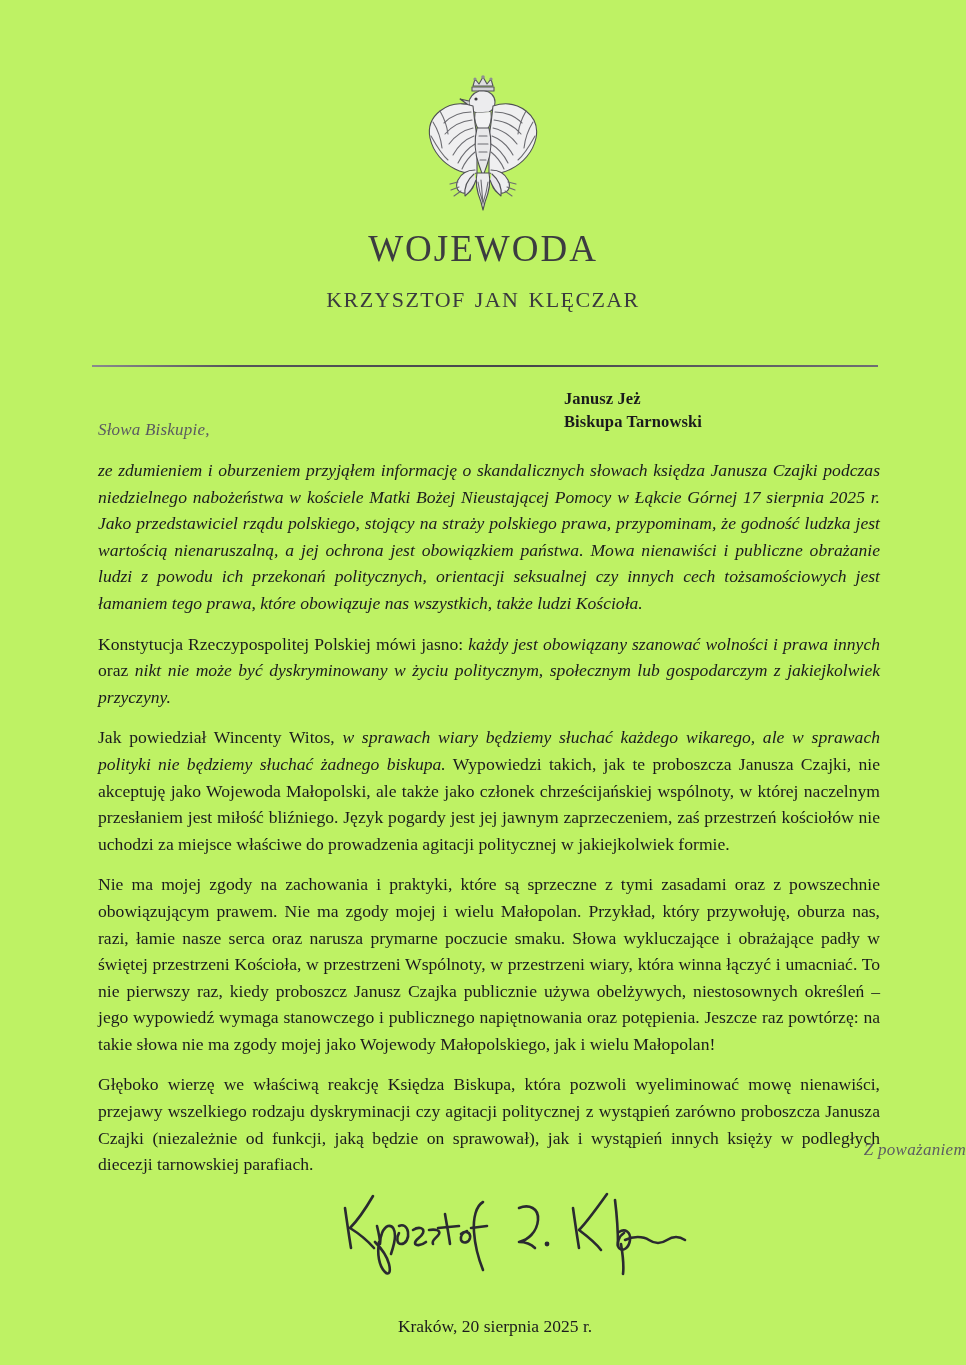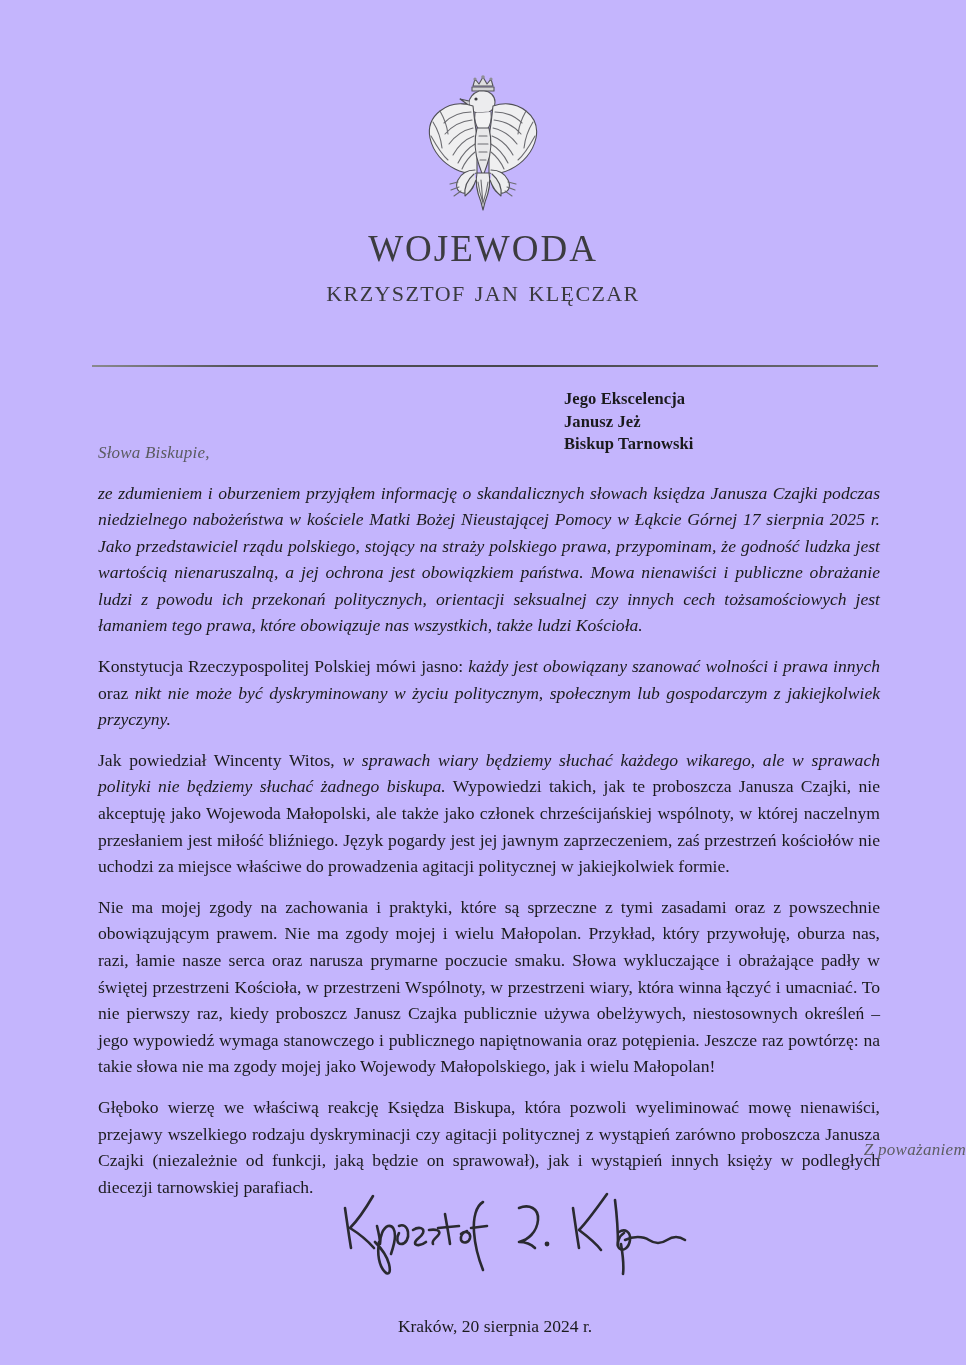--- a/index.html
+++ b/index.html
@@ -6,21 +6,21 @@
   html, body {
     margin: 0;
     padding: 0;
     background: #ffffff;
   }
   .page {
     position: relative;
     width: 966px;
     height: 1365px;
     margin: 0 auto;
-    background: #c4b5fd;
+    background: #bef264;
     font-family: "Liberation Serif", "DejaVu Serif", serif;
     color: #1d1d1f;
     overflow: hidden;
   }
 
   
   .letterhead {
     position: absolute;
     top: 0;
     left: 0;
@@ -44,21 +44,21 @@
   .office-line2 {
     font-family: "Liberation Serif", "DejaVu Serif", serif;
     font-size: 37px;
     line-height: 42px;
     letter-spacing: 2.0px;
     color: #3c3c40;
     font-weight: 400;
   }
   .office-line1 { margin-top: 10px; }
   .name-line {
-    margin-top: 2px;
+    margin-top: 8px;
     font-size: 31px;
     line-height: 38px;
     letter-spacing: 1.4px;
     color: #3a3a3e;
     font-variant: small-caps;
     text-transform: lowercase;
     font-weight: 400;
   }
 
   .rule {
@@ -211,23 +211,22 @@
 
     <div class="office-line1">WOJEWODA</div>
     <div class="name-line">Krzysztof Jan Klęczar</div>
   </div>
 
   <div class="rule"></div>
 
   <div class="body-area">
 
     <div class="addressee">
-      <div>Jego Ekscelencja</div>
       <div>Janusz Jeż</div>
-      <div>Biskup Tarnowski</div>
+      <div>Biskupa Tarnowski</div>
     </div>
 
     <div class="salutation">Słowa Biskupie,</div>
 
     <p class="para first">ze zdumieniem i oburzeniem przyjąłem informację o skandalicznych słowach księdza Janusza Czajki podczas niedzielnego nabożeństwa w kościele Matki Bożej Nieustającej Pomocy w Łąkcie Górnej 17 sierpnia 2025 r. Jako przedstawiciel rządu polskiego, stojący na straży polskiego prawa, przypominam, że godność ludzka jest wartością nienaruszalną, a jej ochrona jest obowiązkiem państwa. Mowa nienawiści i publiczne obrażanie ludzi z powodu ich przekonań politycznych, orientacji seksualnej czy innych cech tożsamościowych jest łamaniem tego prawa, które obowiązuje nas wszystkich, także ludzi Kościoła.</p>
     <p class="para">Konstytucja Rzeczypospolitej Polskiej mówi jasno: <em>każdy jest obowiązany szanować wolności i prawa innych</em> oraz <em>nikt nie może być dyskryminowany w życiu politycznym, społecznym lub gospodarczym z jakiejkolwiek przyczyny.</em></p>
     <p class="para">Jak powiedział Wincenty Witos, <em>w sprawach wiary będziemy słuchać każdego wikarego, ale w sprawach polityki nie będziemy słuchać żadnego biskupa.</em> Wypowiedzi takich, jak te proboszcza Janusza Czajki, nie akceptuję jako Wojewoda Małopolski, ale także jako członek chrześcijańskiej wspólnoty, w której naczelnym przesłaniem jest miłość bliźniego. Język pogardy jest jej jawnym zaprzeczeniem, zaś przestrzeń kościołów nie uchodzi za miejsce właściwe do prowadzenia agitacji politycznej w jakiejkolwiek formie.</p>
     <p class="para">Nie ma mojej zgody na zachowania i praktyki, które są sprzeczne z tymi zasadami oraz z powszechnie obowiązującym prawem. Nie ma zgody mojej i wielu Małopolan. Przykład, który przywołuję, oburza nas, razi, łamie nasze serca oraz narusza prymarne poczucie smaku. Słowa wykluczające i obrażające padły w świętej przestrzeni Kościoła, w przestrzeni Wspólnoty, w przestrzeni wiary, która winna łączyć i umacniać. To nie pierwszy raz, kiedy proboszcz Janusz Czajka publicznie używa obelżywych, niestosownych określeń – jego wypowiedź wymaga stanowczego i publicznego napiętnowania oraz potępienia. Jeszcze raz powtórzę: na takie słowa nie ma zgody mojej jako Wojewody Małopolskiego, jak i wielu Małopolan!</p>
     <p class="para">Głęboko wierzę we właściwą reakcję Księdza Biskupa, która pozwoli wyeliminować mowę nienawiści, przejawy wszelkiego rodzaju dyskryminacji czy agitacji politycznej z wystąpień zarówno proboszcza Janusza Czajki (niezależnie od funkcji, jaką będzie on sprawował), jak i wystąpień innych księży w podległych diecezji tarnowskiej parafiach.</p>
   </div>
@@ -269,15 +268,15 @@
           <path d="M282 22 C284 38 285 54 285 68"></path>
 
           <path d="M286 54 C292 50 298 54 297 62 C296 70 290 74 286 70 C283 66 286 58 291 55"></path>
           <path d="M292 62 C300 58 310 58 316 62 C322 66 328 66 334 62 C340 58 346 58 352 62"></path>
           <path d="M288 66 C290 78 291 88 290 96"></path>
         </g>
       </svg>
     </div>
   </div>
 
-  <div class="date-line">Kraków, 20 sierpnia 2024 r.</div>
+  <div class="date-line">Kraków, 20 sierpnia 2025 r.</div>
 
 </div>
 
 </body></html>

